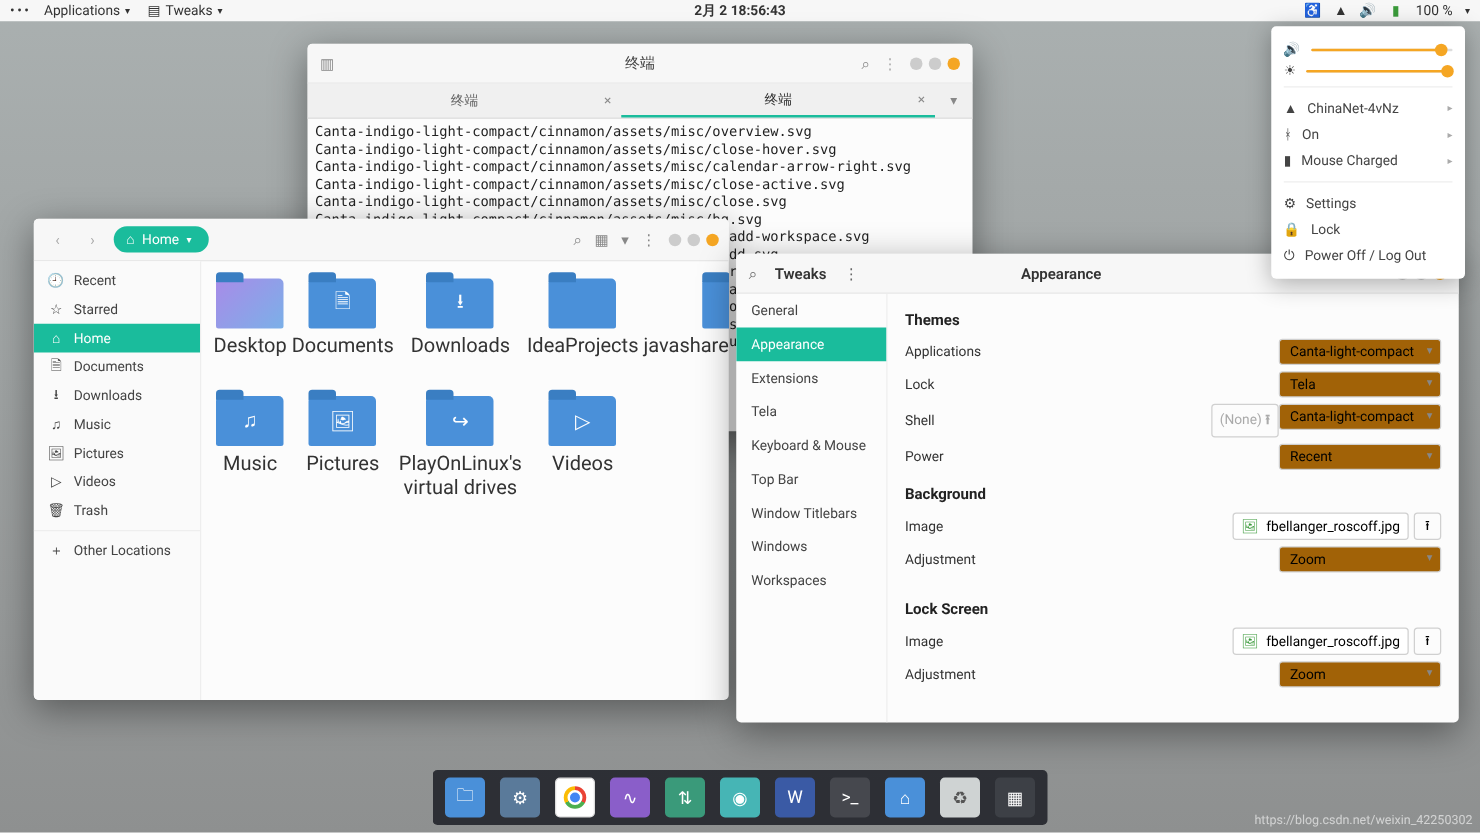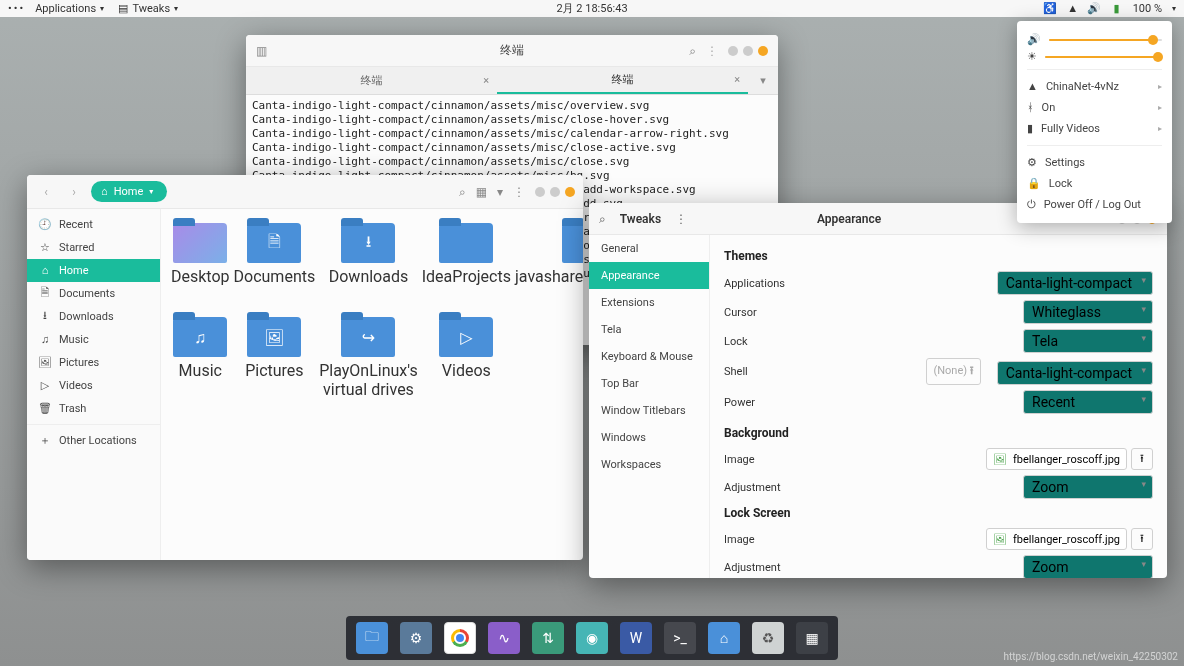--- a/index.html
+++ b/index.html
@@ -3,21 +3,21 @@
 <meta charset="utf-8">
 <style>
 * { margin:0; padding:0; box-sizing:border-box; font-family:-apple-system,"Segoe UI",Roboto,sans-serif; }
 body { width:1184px; height:666px; background:linear-gradient(180deg,#aab0b0 0%,#9ea2a2 45%,#8e9090 100%); overflow:hidden; position:relative; font-size:12px; }
 .watermark { position:absolute; right:6px; bottom:4px; font-size:10px; color:rgba(255,255,255,.6); }
 
 
 .panel { height:17px; background:#f7f7f7; display:flex; align-items:center; padding:0 8px; font-size:11px; color:#333; position:relative; }
 .panel .dots { letter-spacing:2px; margin-right:10px; }
 .panel .btn { display:flex; align-items:center; gap:4px; cursor:pointer; }
-.panel .center { position:absolute; left:50%; transform:translateX(-50%); }
+.panel .center { position:absolute; left:50%; transform:translateX(-50%);font-weight:bold; }
 .panel .right { margin-left:auto; display:flex; gap:10px; align-items:center; }
 .caret { font-size:8px; }
 .tray-ico { width:12px; height:12px; display:inline-flex; align-items:center; justify-content:center; }
 
 
 .sysmenu { position:absolute; top:21px; right:12px; width:155px; background:#fff; border-radius:4px; box-shadow:0 4px 20px rgba(0,0,0,.3); padding:8px 10px; z-index:50; font-size:11px; color:#444; }
 .slider-row { display:flex; align-items:center; gap:8px; margin:4px 0; }
 .slider { flex:1; height:2px; background:#ddd; position:relative; border-radius:2px; }
 .slider-fill { height:100%; background:#f5a623; border-radius:2px; }
 .slider-thumb { position:absolute; top:-4px; width:10px; height:10px; background:#f5a623; border-radius:50%; }
@@ -71,25 +71,25 @@
 .tw-hd-r { margin-left:auto; font-weight:600; color:#333; margin-right:130px; }
 .tw-body { display:flex; height:calc(100% - 32px); }
 .tw-side { width:121px; border-right:1px solid #eee; }
 .tw-cat { padding:7px 12px; font-size:11px; color:#444; cursor:pointer; }
 .tw-cat.sel { background:#1abc9c; color:#fff; }
 .tw-main { flex:1; padding:10px 14px; overflow:auto; }
 .sect { font-weight:700; font-size:12px; margin:4px 0 8px; color:#222; }
 .row { display:flex; align-items:center; margin:5px 0; font-size:11px; }
 .row .lab { color:#333; }
 .row .ctrl { margin-left:auto; }
-.combo { background:#0f766e; border:1px solid #d0d0d0; border-radius:3px; padding:3px 20px 3px 8px; font-size:14px; min-width:130px; position:relative; cursor:pointer; }
+.combo { background:#a16207; border:1px solid #d0d0d0; border-radius:3px; padding:3px 20px 3px 8px; font-size:11px; min-width:130px; position:relative; cursor:pointer; }
 .combo::after { content:"▾"; position:absolute; right:6px; top:3px; font-size:9px; color:#888; }
 .filebtn { background:#fff; border:1px solid #d0d0d0; border-radius:3px; padding:3px 6px; font-size:11px; display:flex; gap:6px; align-items:center; cursor:pointer; }
 .upbtn { border:1px solid #d0d0d0; border-radius:3px; width:22px; height:22px; display:flex; align-items:center; justify-content:center; margin-left:4px; cursor:pointer; }
-.shellgrp { display:flex; gap:16px; align-items:flex-end; }
+.shellgrp { display:flex; gap:0; align-items:flex-start; }
 .nonebtn { border:1px solid #d0d0d0; border-radius:3px; padding:3px 6px; font-size:11px; color:#aaa; }
 
 
 .dock { position:absolute; left:50%; bottom:6px; transform:translateX(-50%); background:rgba(40,42,48,.95); border-radius:4px; padding:6px 10px; display:flex; gap:12px; z-index:60; }
 .dock-ico { width:32px; height:32px; border-radius:4px; display:flex; align-items:center; justify-content:center; color:#fff; font-size:14px; cursor:pointer; }
 .d-blue{background:#4a90d9;} .d-slate{background:#5a7a9a;} .d-g{background:#fff;border:1px solid #ddd;}
 .d-purple{background:#8a5ec9;} .d-mix{background:#3a9a7a;} .d-teal{background:#46b5b5;}
 .d-navy{background:#3a5aa5;} .d-dark{background:#46484e;} .d-gray{background:#cfd3d3;}
 .d-grid{background:#3d4046;}
 .chrome-c{width:18px;height:18px;border-radius:50%;background:conic-gradient(#ea4335 0 120deg,#4caf50 120deg 240deg,#fbbc05 240deg);display:flex;align-items:center;justify-content:center;}
@@ -138,21 +138,21 @@
       <span>ChinaNet-4vNz</span>
       <span class="arrow">▸</span>
     </div>
   <div class="sys-row">
       <span>ᚼ</span>
       <span>On</span>
       <span class="arrow">▸</span>
     </div>
   <div class="sys-row">
       <span>▮</span>
-      <span>Fully Videos</span>
+      <span>Mouse Charged</span>
       <span class="arrow">▸</span>
     </div>
   <hr>
   <div class="sys-row">
       <span>⚙</span>
       <span>Settings</span>
     </div>
   <div class="sys-row">
       <span>🔒</span>
       <span>Lock</span>
@@ -351,24 +351,20 @@
         <div class="tw-cat">Windows</div>
         <div class="tw-cat">Workspaces</div>
       </div>
     <div class="tw-main">
       <div class="sect">Themes</div>
       <div class="row">
           <span class="lab">Applications</span>
           <span class="ctrl combo">Canta-light-compact</span>
         </div>
       <div class="row">
-          <span class="lab">Cursor</span>
-          <span class="ctrl combo">Whiteglass</span>
-        </div>
-      <div class="row">
           <span class="lab">Lock</span>
           <span class="ctrl combo">Tela</span>
         </div>
       <div class="row">
           <span class="lab">Shell</span>
         <div class="ctrl shellgrp">
           <span class="nonebtn"><span>(None)</span> <b>⭱</b></span>
           <span class="combo">Canta-light-compact</span>
         </div>
       </div>
@@ -386,21 +382,21 @@
               <span>fbellanger_roscoff.jpg</span>
             </span>
             <span class="upbtn">⭱</span>
           </div>
       </div>
       <div class="row">
           <span class="lab">Adjustment</span>
           <span class="ctrl combo">Zoom</span>
         </div>
 
-      <div class="sect" style="margin-top:7px">Lock Screen</div>
+      <div class="sect" style="margin-top:22px">Lock Screen</div>
       <div class="row">
           <span class="lab">Image</span>
         <div class="ctrl" style="display:flex">
             <span class="filebtn">
               <span style="color:#3a9a3a">🖼</span>
               <span>fbellanger_roscoff.jpg</span>
             </span>
             <span class="upbtn">⭱</span>
           </div>
       </div>

